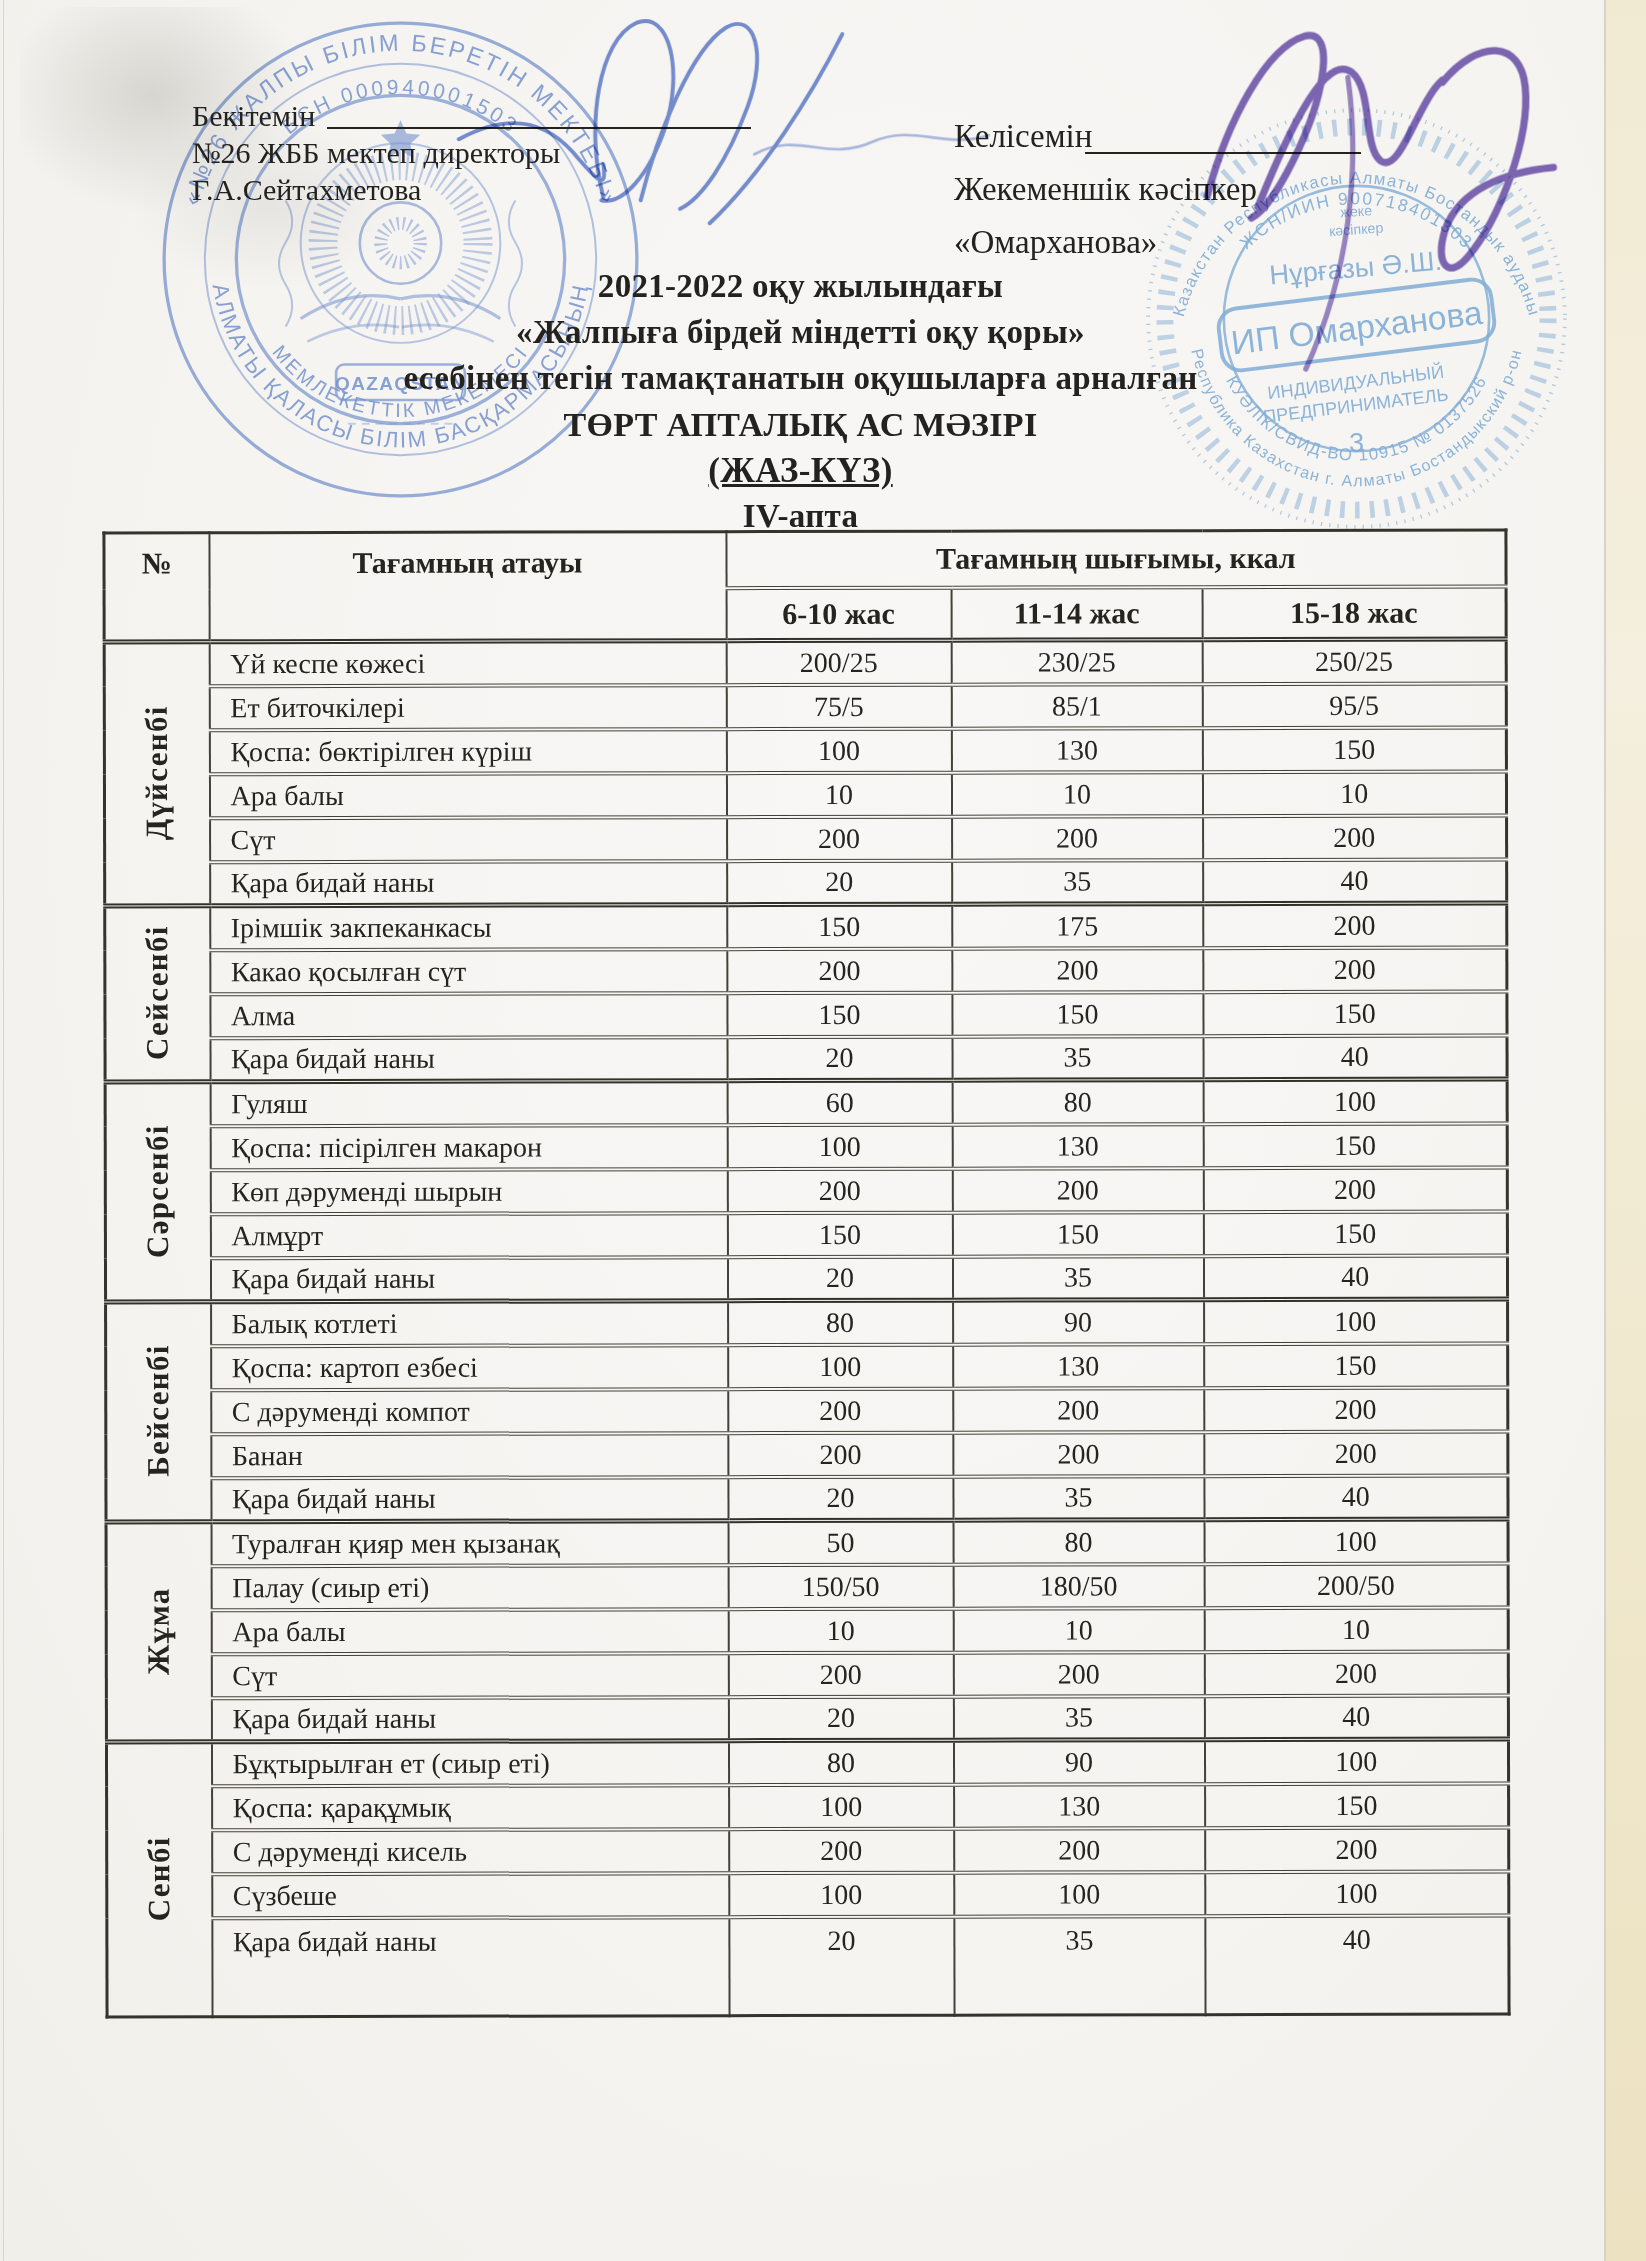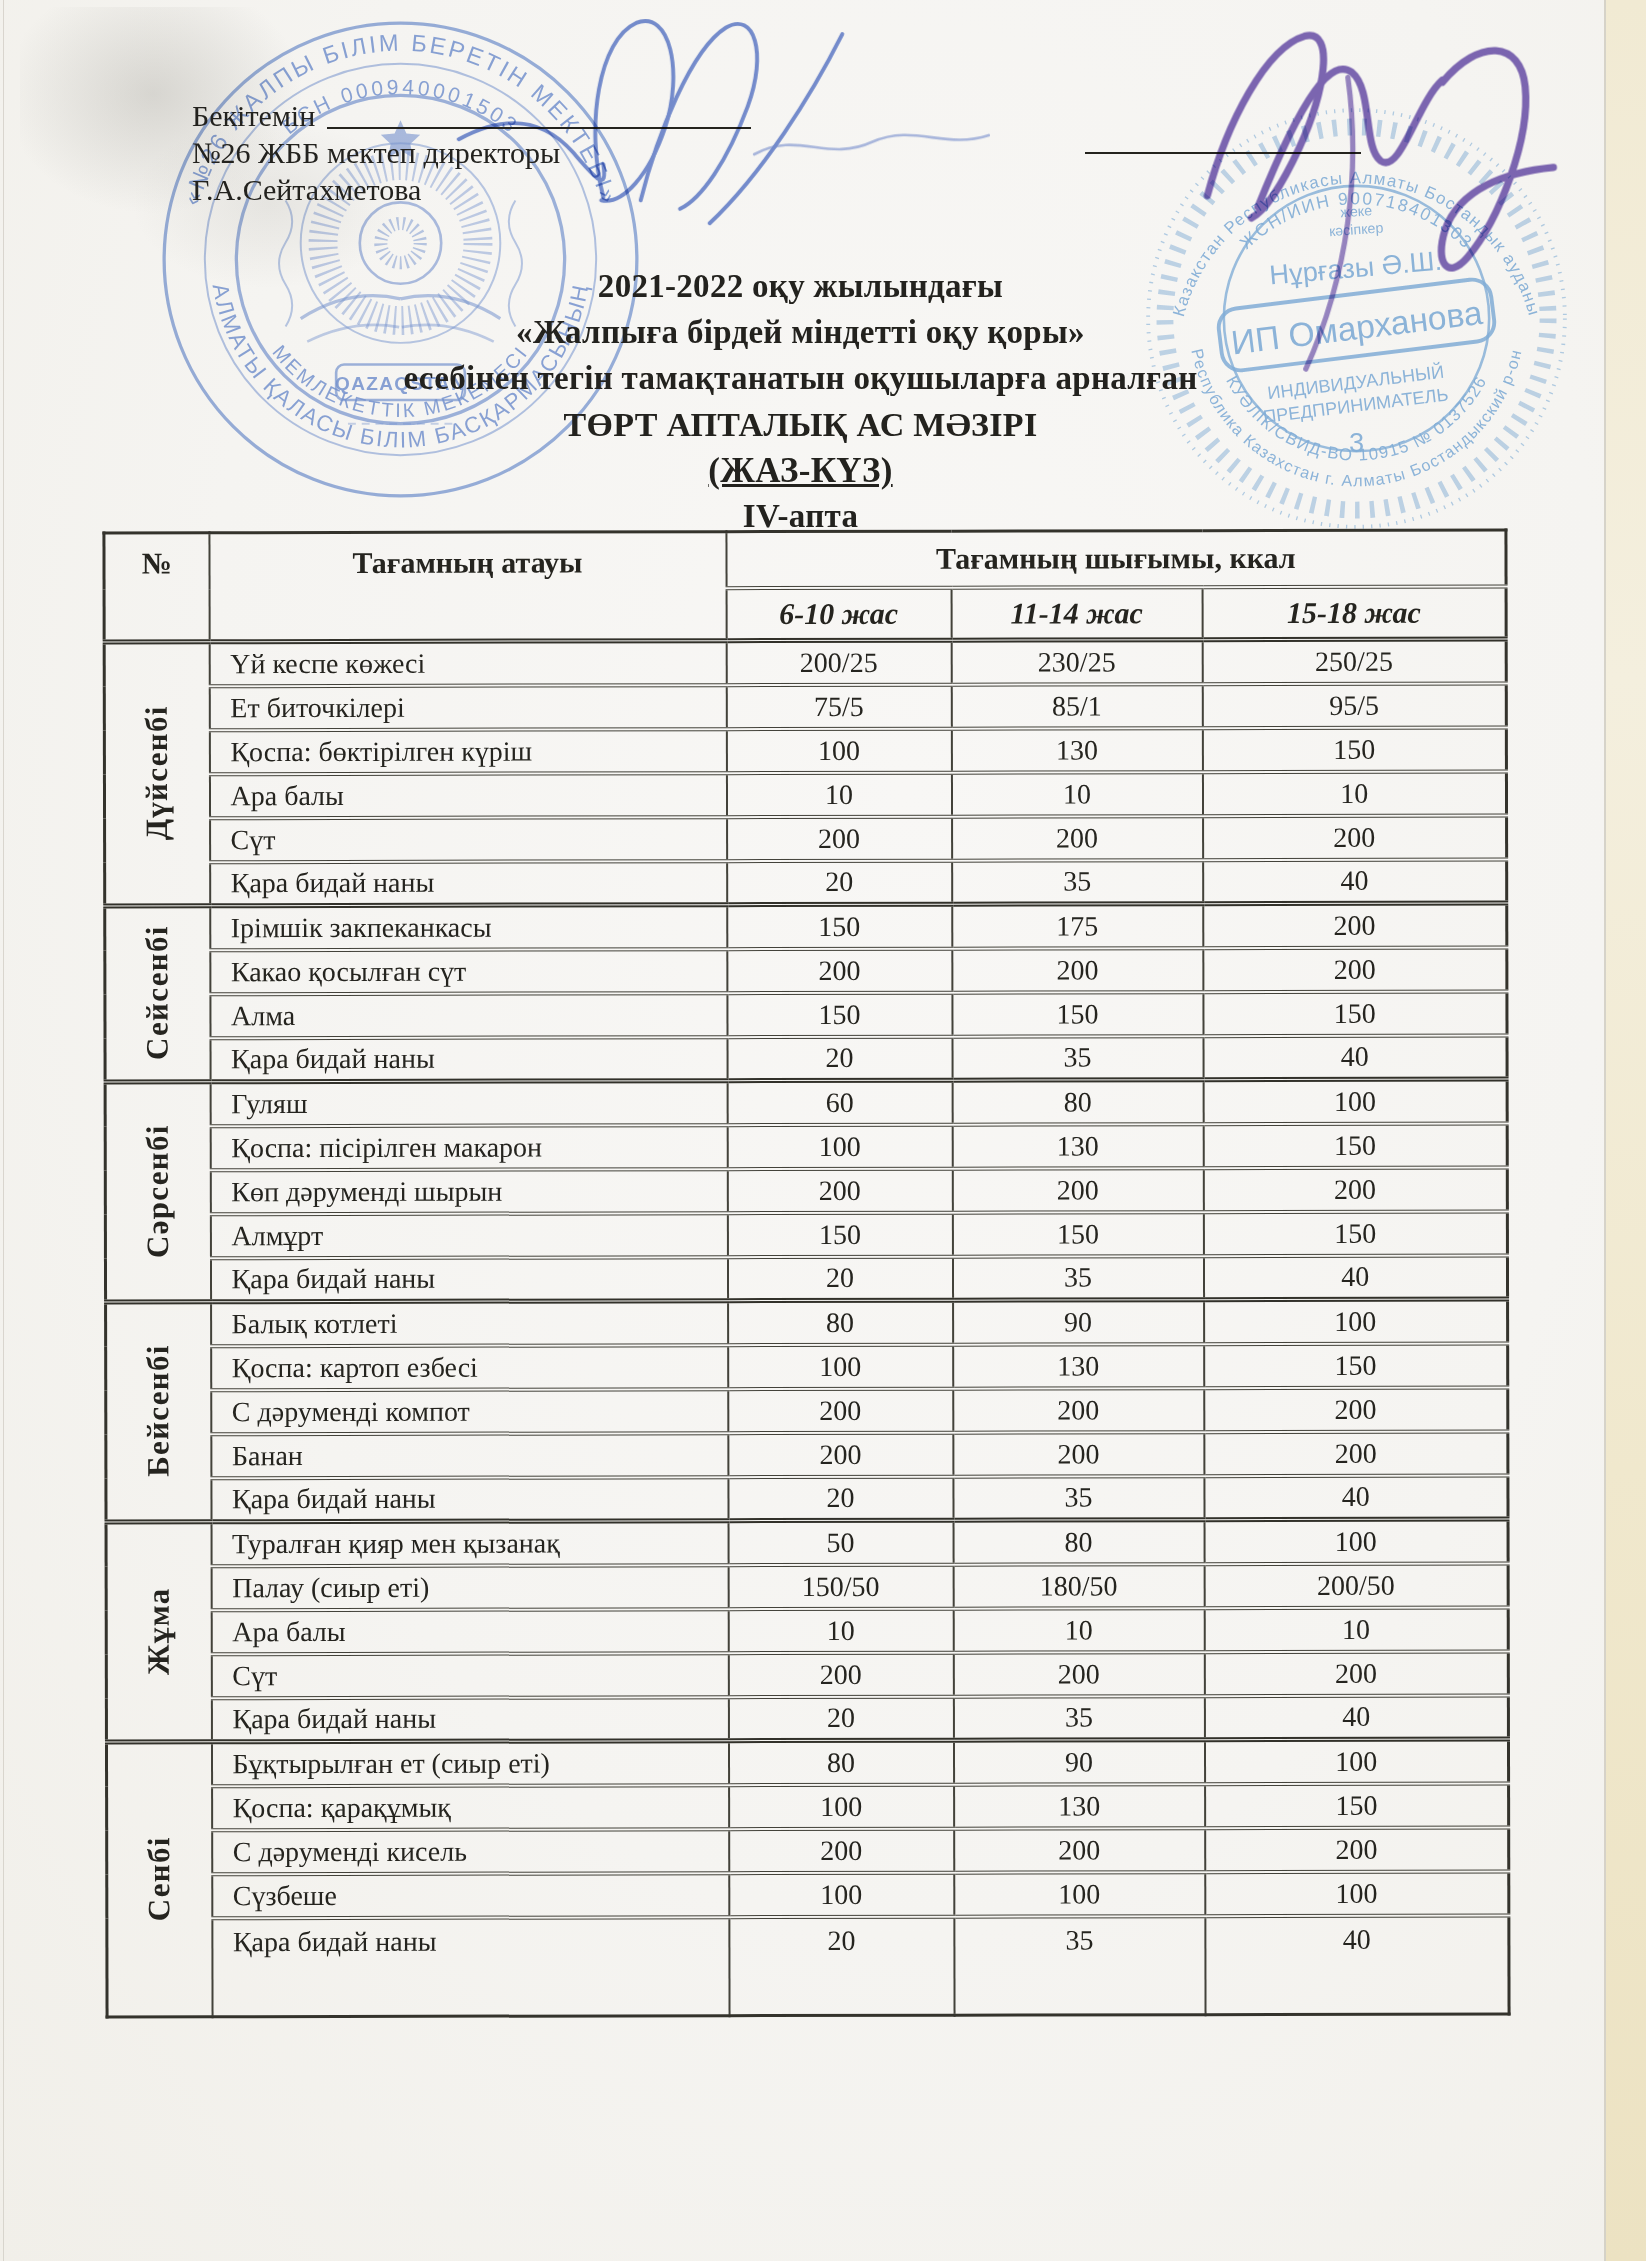--- a/index.html
+++ b/index.html
@@ -37,21 +37,21 @@
     color:#25241f; }
   .menu { border:3.3px solid #34332c; }
   .menu th, .menu td { border-left:2px solid #43423a; overflow:hidden; }
   .menu .th-no, .menu .day-cell { border-left:none; }
   .menu thead tr.hrow1 { height:56px; }
   .menu thead tr.hrow2 { height:53px; }
   .menu tbody tr { height:44px; }
   .menu tbody tr.tall-last { height:99px; }
   .menu tbody td { border-top:4px double #43423a; }
   .menu tbody tr.group-start td { border-top:5.3px double #32312a; }
-  .menu thead .th-age { border-top:4px double #43423a;font-style:italic; }
+  .menu thead .th-age { border-top:4px double #43423a; }
   .th-no, .th-dish { font-weight:bold; font-size:30px; text-align:center; vertical-align:top; padding-top:12px; }
   .th-out { font-weight:bold; font-size:30px; text-align:center; vertical-align:middle; }
   .th-age { font-weight:bold; font-size:30px; text-align:center; vertical-align:middle; }
   .dish-cell { font-size:28px; text-align:left; vertical-align:middle; padding-left:20px; }
   .value-cell { font-size:28px; text-align:center; vertical-align:middle; }
   .day-cell { text-align:center; vertical-align:middle; }
   .day-label { display:inline-block; writing-mode:vertical-rl; transform:rotate(180deg);
     font-weight:bold; font-size:31px; letter-spacing:1.3px; white-space:nowrap; }
   .tall-last td.dish-cell, .tall-last td.value-cell { vertical-align:top; padding-top:6.6px; }
   
@@ -135,20 +135,25 @@
     <rect x="138" y="312" width="424" height="96" rx="30" fill="none" stroke="#7fb0e0" stroke-width="6" opacity=".85" transform="rotate(-7 350 360)"></rect>
   </svg>
 
   <div class="approve approve-left">
     <div>Бекітемін</div>
     <div>№26 ЖББ мектеп директоры</div>
     <div>Г.А.Сейтахметова</div>
   </div>
   <div class="sig-line sig-line-left"></div>
 
+  <div class="approve approve-right">
+    <div>Келісемін</div>
+    <div>Жекеменшік кәсіпкер</div>
+    <div>«Омарханова»</div>
+  </div>
   <div class="sig-line sig-line-right"></div>
 
   <svg class="signature signature-layer" width="1647" height="591" viewBox="0 0 2507 900">
     <g fill="none" stroke="#4b6cc8" stroke-width="6" stroke-linecap="round" stroke-linejoin="round" opacity=".75">
       <path d="M 698 212 C 775 170 830 185 872 232 C 905 270 925 295 918 250"></path>
       <path d="M 918 300 C 890 190 912 60 968 35 C 1020 14 1040 110 1012 195 C 988 266 948 312 915 305"></path>
       <path d="M 975 305 C 1000 205 1052 75 1105 42 C 1148 17 1168 80 1138 162 C 1107 245 1068 302 1035 318"></path>
       <path d="M 1282 52 C 1235 145 1160 265 1080 340"></path>
       <path d="M 1148 235 C 1215 198 1258 248 1328 216 C 1392 188 1438 228 1505 206" stroke-width="4" opacity=".6"></path>
     </g>

